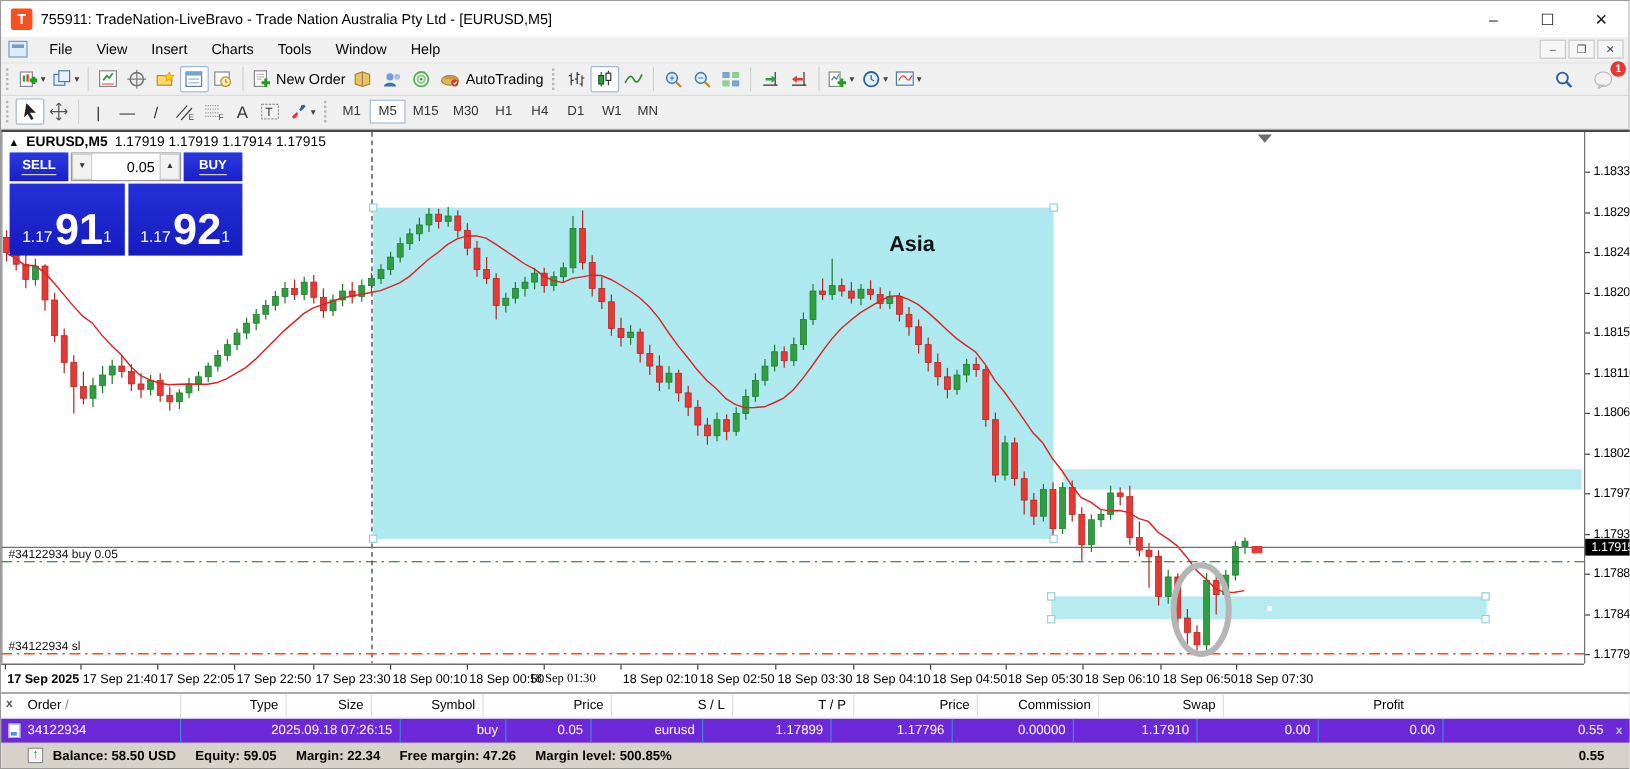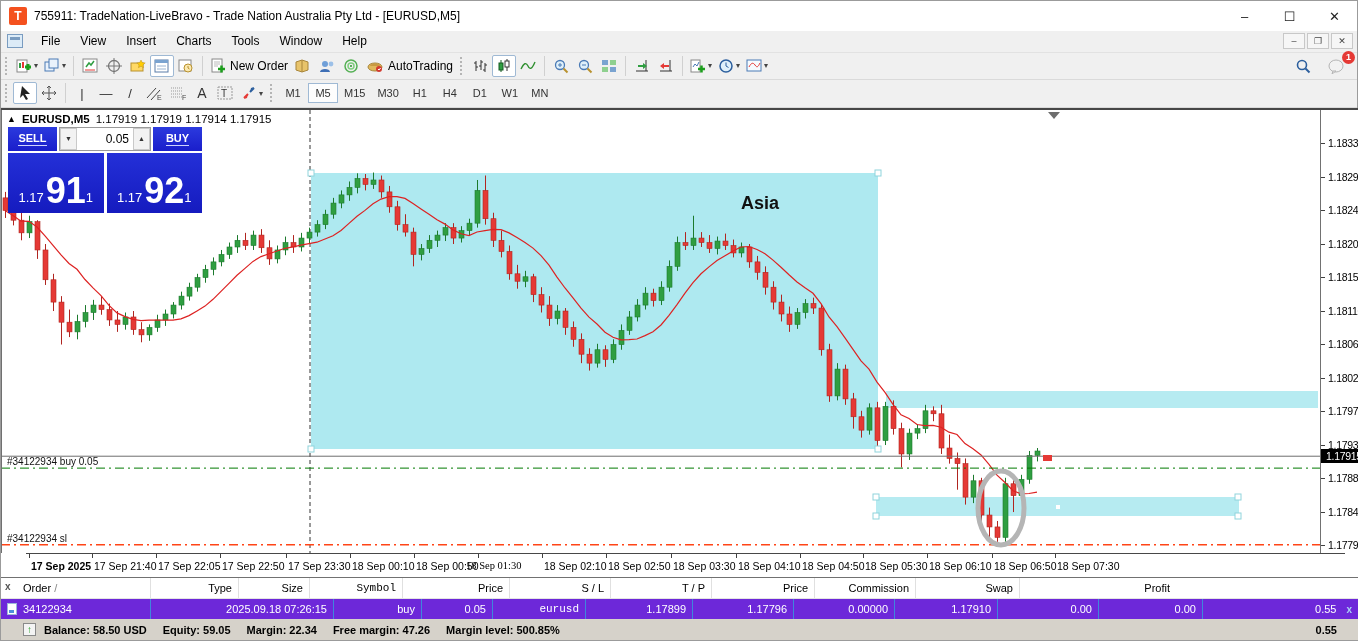--- a/index.html
+++ b/index.html
@@ -35,21 +35,21 @@
   .tfbtn{height:20px;min-width:30px;padding:0 5px;display:inline-flex;align-items:center;justify-content:center;font-size:11px;color:#333;border:1px solid transparent;}
   .tfbtn.active{background:#fdfdfd;border:1px solid #9fb9d4;}
   .tool-glyph{font-size:13px;color:#333;}
   
   .chart-wrap{position:relative;width:1358px;height:471px;background:#fff;border-top:2px solid #474747;}
   #plot{position:absolute;left:0;top:0;}
   .y-axis{position:absolute;left:1319px;top:0;width:39px;height:443px;background:#fff;border-left:1px solid #717171;}
   .ylab{position:absolute;left:7px;font-size:10.5px;letter-spacing:-0.3px;color:#000;}
   .ytick{position:absolute;left:0;width:4px;height:1px;background:#404040;}
   .price-tag{position:absolute;left:0;right:0;height:14px;background:#000;color:#fff;font-size:10.5px;display:flex;align-items:center;padding-left:5px;letter-spacing:-0.3px;}
-  .x-axis{position:absolute;left:0;top:443px;width:1319px;height:28px;background:#fff;border-top:1px solid #474747;margin-left:25px;}
+  .x-axis{position:absolute;left:0;top:443px;width:1319px;height:28px;background:#fff;border-top:1px solid #474747;}
   .xtick{position:absolute;top:0;width:1px;height:4px;background:#404040;}
   .xlab{position:absolute;top:6px;font-size:10.5px;color:#000;white-space:nowrap;}
   .xlab.bold{font-weight:bold;}
   .quote-line{position:absolute;left:6px;top:3px;font-size:11.5px;color:#000;display:flex;align-items:center;gap:6px;}
   .quote-line .tri{font-size:9px;}
   .quote-line b{font-weight:bold;}
   
   .trade-panel{position:absolute;left:7px;top:17px;width:194px;}
   .tp-row1{display:flex;height:24px;gap:2px;}
   .btn-sell,.btn-buy{width:50px;background:linear-gradient(#2b3ade,#1a1ecb);color:#fff;font-weight:bold;font-size:11px;display:flex;align-items:center;justify-content:center;}
@@ -64,21 +64,21 @@
   .px-sup{font-size:13px;vertical-align:top;position:relative;top:-2px;}
   
   .terminal{width:1358px;height:63px;background:#fff;border-top:1px solid #717171;position:relative;font-size:11px;}
   .term-close{position:absolute;left:4px;top:3px;color:#555;font-size:10px;font-weight:bold;}
   .t-row{display:flex;align-items:center;}
   .t-head{height:21px;border-bottom:1px solid #e4e4e4;}
   .t-head .cell{color:#000;}
   .cell{height:100%;display:flex;align-items:center;justify-content:flex-end;padding:0 6px;border-right:1px solid #e0e0e0;overflow:hidden;white-space:nowrap;}
   .cell.first{justify-content:flex-start;padding-left:22px;}
   .cell:last-child{border-right:none;}
-  .c0{width:150px;}.c1{width:183px;}.c2{width:88px;}.c3{width:71px;}.c4{width:93px;font-family:Liberation Mono, monospace;}
+  .c0{width:150px;}.c1{width:183px;}.c2{width:88px;}.c3{width:71px;}.c4{width:93px;}
   .c5{width:107px;}.c6{width:101px;}.c7{width:101px;}.c8{width:103px;}.c9{width:101px;}
   .c10{width:104px;}.c11{width:156px;}
   .t-order{height:20px;background:#6d28d9;color:#fff;}
   .t-order .cell{border-right:1px solid #3f86dc;}
   .doc-ico{width:10px;height:12px;background:#fff;border:1px solid #9db8d8;margin-right:6px;position:relative;flex:none;}
   .doc-ico::after{content:"";position:absolute;left:1px;bottom:1px;width:5px;height:3px;background:#4d8fdc;}
   .row-close{color:#a9d0f5;font-weight:bold;margin-left:10px;font-size:10px;}
   .t-balance{height:21px;background:#d6d2ca;font-weight:bold;color:#000;padding-left:6px;}
   .bal-ico{width:13px;height:13px;border:1px solid #8a8a8a;background:#f4f4f4;color:#1a9e1a;font-size:10px;line-height:11px;text-align:center;margin:0 8px 0 16px;font-weight:bold;}
   .bal-item{margin-right:16px;}

